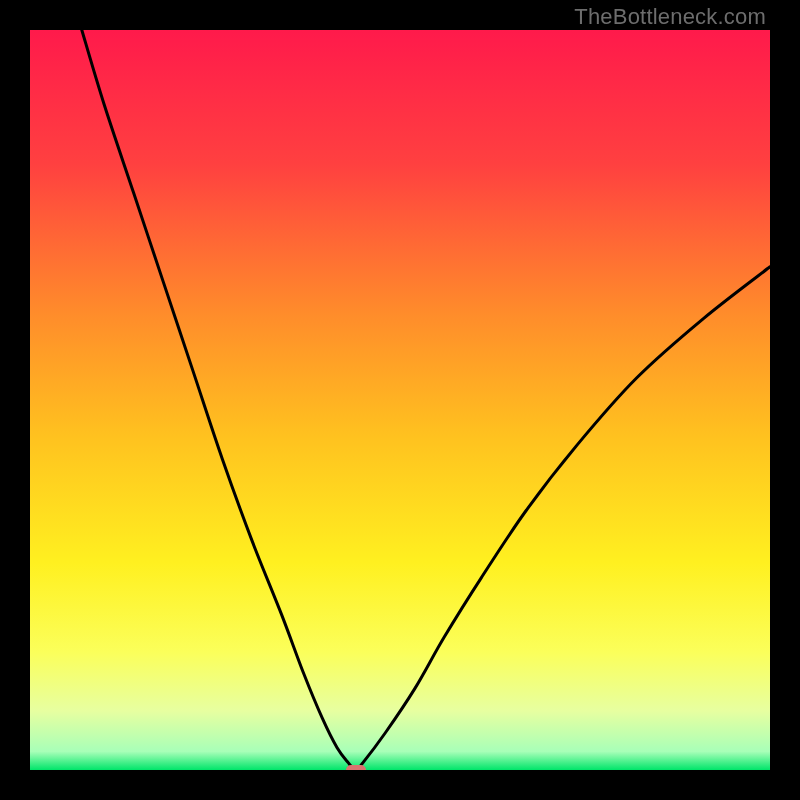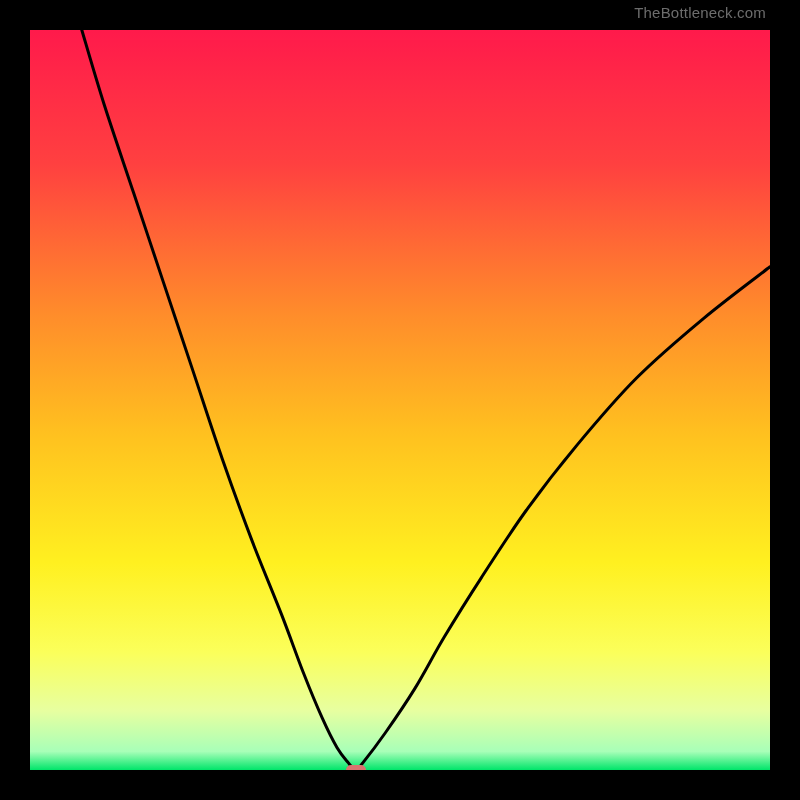--- a/index.html
+++ b/index.html
@@ -39,21 +39,21 @@
     left: 0;
     top: 0;
     width: 100%;
     height: 100%;
   }
   .watermark {
     position: absolute;
     top: 4px;
     right: 34px;
     color: #6d6d6d;
-    font-size: 15px;
+    font-size: 22px;
     font-weight: 500;
     letter-spacing: 0.2px;
     user-select: none;
   }
   .minimum-marker {
     position: absolute;
     width: 20px;
     height: 10px;
     border-radius: 5px;
     transform: translate(-50%, -50%);

